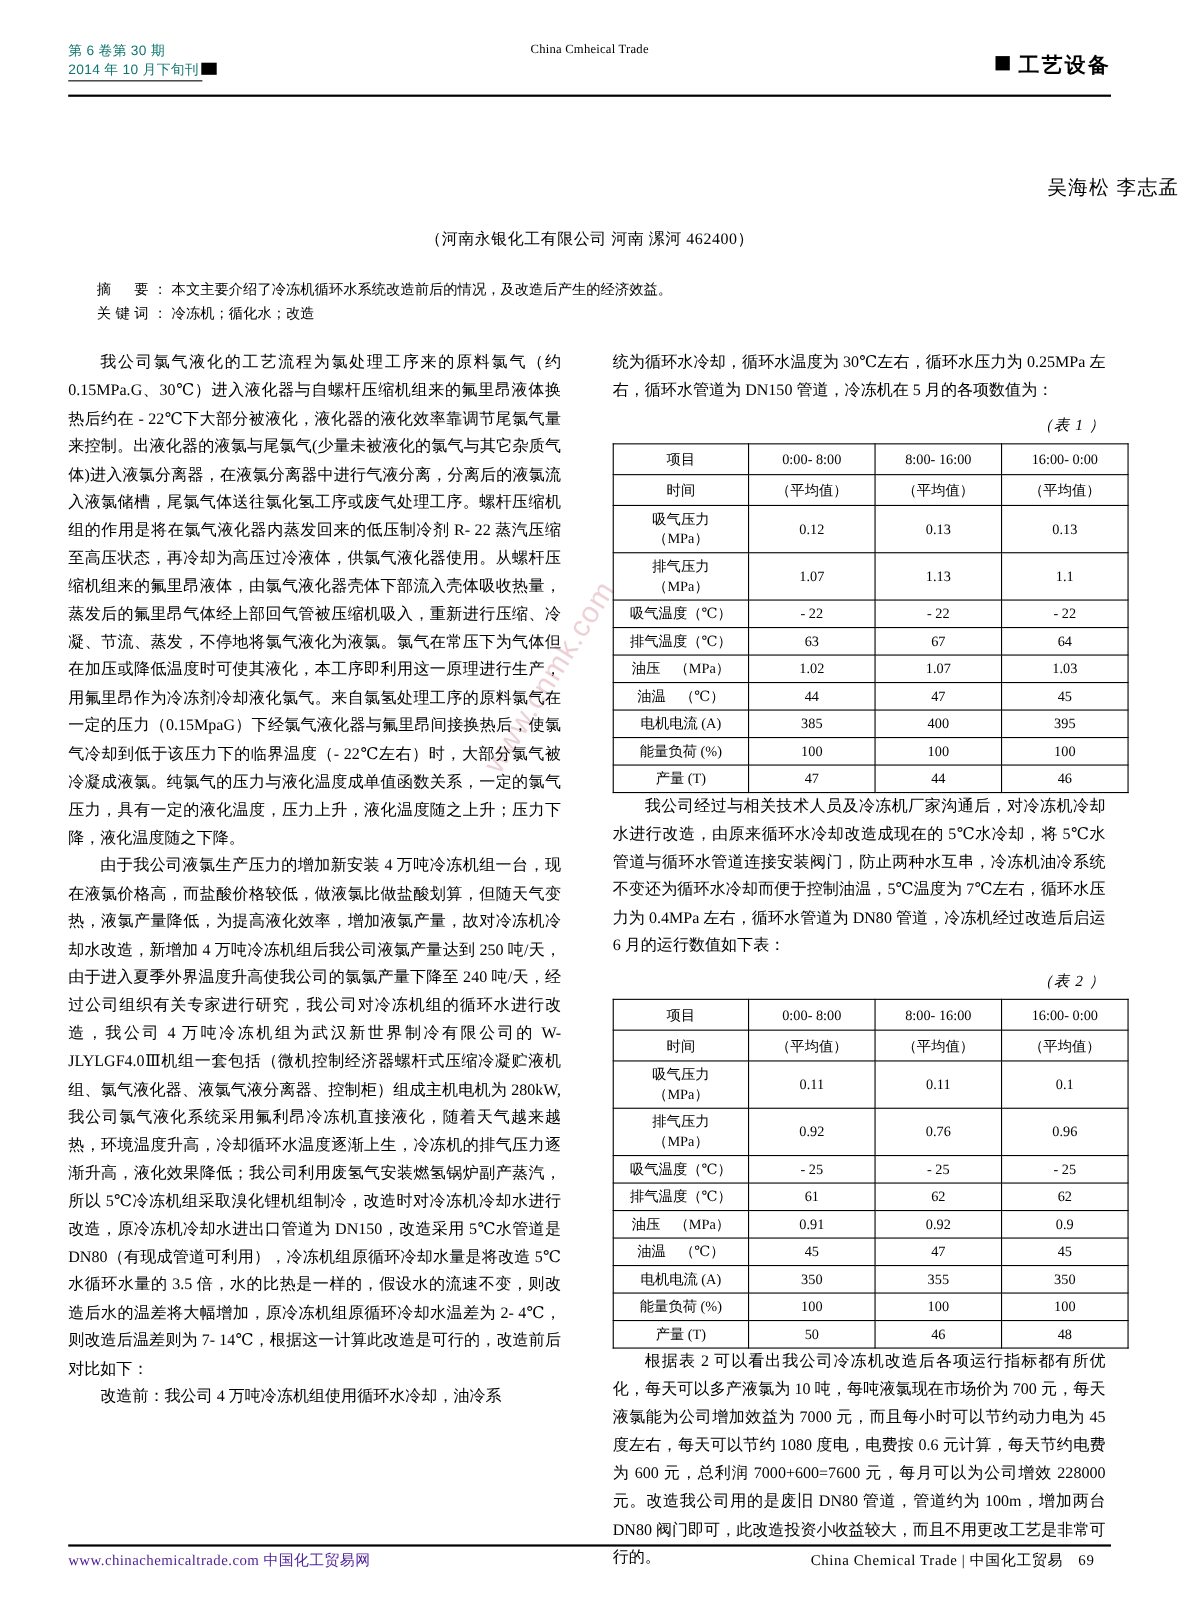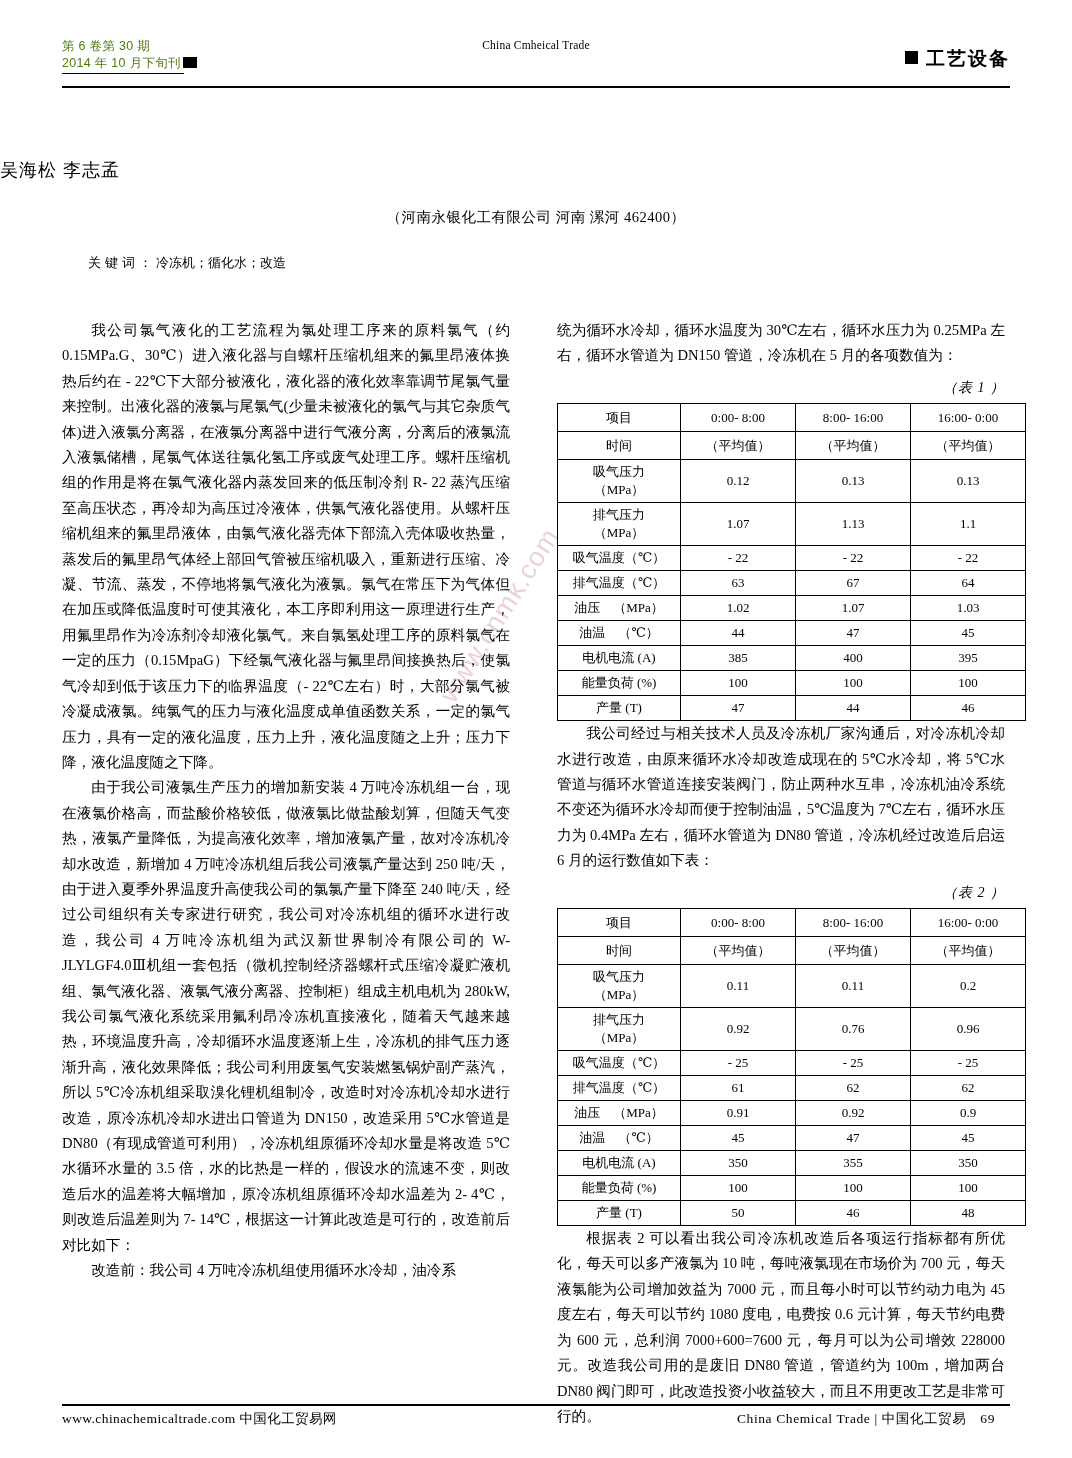--- a/index.html
+++ b/index.html
@@ -31,21 +31,21 @@
     height: 48px;
   }
   .hdr-left {
     position: absolute;
     left: 0;
     top: 0;
     width: 180px;
     font-family: "Liberation Sans", "DejaVu Sans", sans-serif;
     font-size: 12.5px;
     line-height: 17px;
-    color: #4d7c0f;
+    color: #0f766e;
   }
   .hdr-left .l1 { letter-spacing: 0.3px; }
   .hdr-left .l2 { letter-spacing: 0.3px; }
   .hdr-left .underline {
     border-bottom: 1px solid #000;
     width: 122px;
     margin-top: 1px;
   }
   .hdr-left .blackbox {
     display: inline-block;
@@ -108,21 +108,21 @@
     font-family: "Liberation Sans", "DejaVu Sans", sans-serif;
     font-size: 27px;
     font-weight: bold;
     letter-spacing: 1px;
   }
   .authors {
     position: absolute;
     top: 158px;
     left: 0;
     width: 100%;
-    text-align: left;
+    text-align: right;
     font-family: "Liberation Sans", "DejaVu Sans", sans-serif;
     font-size: 18px;
     letter-spacing: 1px;
   }
   .affil {
     position: absolute;
     top: 208px;
     left: 0;
     width: 100%;
     text-align: center;
@@ -200,21 +200,21 @@
     left: 62px;
     right: 62px;
     height: 24px;
     font-size: 13.5px;
   }
   .footer .fl {
     position: absolute;
     left: 0;
     top: 0;
     letter-spacing: 0.4px;
-    color: #000000;
+    color: #4c1d95;
   }
   .footer .fr {
     position: absolute;
     right: 15px;
     top: 0;
     letter-spacing: 0.6px;
   }
   .footer .fr .pg { font-weight: normal; margin-left: 14px; }
   
   .watermark {
@@ -251,20 +251,23 @@
       <span class="sq"></span><span>工艺设备</span>
     </div>
   </div>
   <div class="hdr-rule"></div>
 
   <div class="authors">吴海松  李志孟</div>
   <div class="affil">（河南永银化工有限公司   河南  漯河   462400）</div>
 
   <div class="abstract">
     <div>
+      <span class="lbl">摘　要：</span><span>本文主要介绍了冷冻机循环水系统改造前后的情况，及改造后产生的经济效益。</span>
+    </div>
+    <div>
       <span class="lbl">关键词：</span><span>冷冻机；循化水；改造</span>
     </div>
   </div>
 
   <div class="col col-left">
     <p>我公司氯气液化的工艺流程为氯处理工序来的原料氯气（约 0.15MPa.G、30℃）进入液化器与自螺杆压缩机组来的氟里昂液体换热后约在 - 22℃下大部分被液化，液化器的液化效率靠调节尾氯气量来控制。出液化器的液氯与尾氯气(少量未被液化的氯气与其它杂质气体)进入液氯分离器，在液氯分离器中进行气液分离，分离后的液氯流入液氯储槽，尾氯气体送往氯化氢工序或废气处理工序。螺杆压缩机组的作用是将在氯气液化器内蒸发回来的低压制冷剂 R- 22 蒸汽压缩至高压状态，再冷却为高压过冷液体，供氯气液化器使用。从螺杆压缩机组来的氟里昂液体，由氯气液化器壳体下部流入壳体吸收热量，蒸发后的氟里昂气体经上部回气管被压缩机吸入，重新进行压缩、冷凝、节流、蒸发，不停地将氯气液化为液氯。氯气在常压下为气体但在加压或降低温度时可使其液化，本工序即利用这一原理进行生产，用氟里昂作为冷冻剂冷却液化氯气。来自氯氢处理工序的原料氯气在一定的压力（0.15MpaG）下经氯气液化器与氟里昂间接换热后，使氯气冷却到低于该压力下的临界温度（- 22℃左右）时，大部分氯气被冷凝成液氯。纯氯气的压力与液化温度成单值函数关系，一定的氯气压力，具有一定的液化温度，压力上升，液化温度随之上升；压力下降，液化温度随之下降。</p>
     <p>由于我公司液氯生产压力的增加新安装 4 万吨冷冻机组一台，现在液氯价格高，而盐酸价格较低，做液氯比做盐酸划算，但随天气变热，液氯产量降低，为提高液化效率，增加液氯产量，故对冷冻机冷却水改造，新增加 4 万吨冷冻机组后我公司液氯产量达到 250 吨/天，由于进入夏季外界温度升高使我公司的氯氯产量下降至 240 吨/天，经过公司组织有关专家进行研究，我公司对冷冻机组的循环水进行改造，我公司 4 万吨冷冻机组为武汉新世界制冷有限公司的 W- JLYLGF4.0Ⅲ机组一套包括（微机控制经济器螺杆式压缩冷凝贮液机组、氯气液化器、液氯气液分离器、控制柜）组成主机电机为 280kW,我公司氯气液化系统采用氟利昂冷冻机直接液化，随着天气越来越热，环境温度升高，冷却循环水温度逐渐上生，冷冻机的排气压力逐渐升高，液化效果降低；我公司利用废氢气安装燃氢锅炉副产蒸汽，所以 5℃冷冻机组采取溴化锂机组制冷，改造时对冷冻机冷却水进行改造，原冷冻机冷却水进出口管道为 DN150，改造采用 5℃水管道是 DN80（有现成管道可利用），冷冻机组原循环冷却水量是将改造 5℃水循环水量的 3.5 倍，水的比热是一样的，假设水的流速不变，则改造后水的温差将大幅增加，原冷冻机组原循环冷却水温差为 2- 4℃，则改造后温差则为 7- 14℃，根据这一计算此改造是可行的，改造前后对比如下：</p>
     <p>改造前：我公司 4 万吨冷冻机组使用循环水冷却，油冷系</p>
   </div>
 
@@ -357,21 +360,21 @@
       <tr>
         <td class="hcell">时间</td>
         <td class="hcell">（平均值）</td>
         <td class="hcell">（平均值）</td>
         <td class="hcell">（平均值）</td>
       </tr>
       <tr>
         <td class="label"><span>吸气压力</span><br><span>（MPa）</span></td>
         <td>0.11</td>
         <td>0.11</td>
-        <td>0.2</td>
+        <td>0.1</td>
       </tr>
       <tr>
         <td class="label"><span>排气压力</span><br><span>（MPa）</span></td>
         <td>0.92</td>
         <td>0.76</td>
         <td>0.96</td>
       </tr>
       <tr>
         <td class="label">吸气温度（℃）</td>
         <td>- 25</td>

